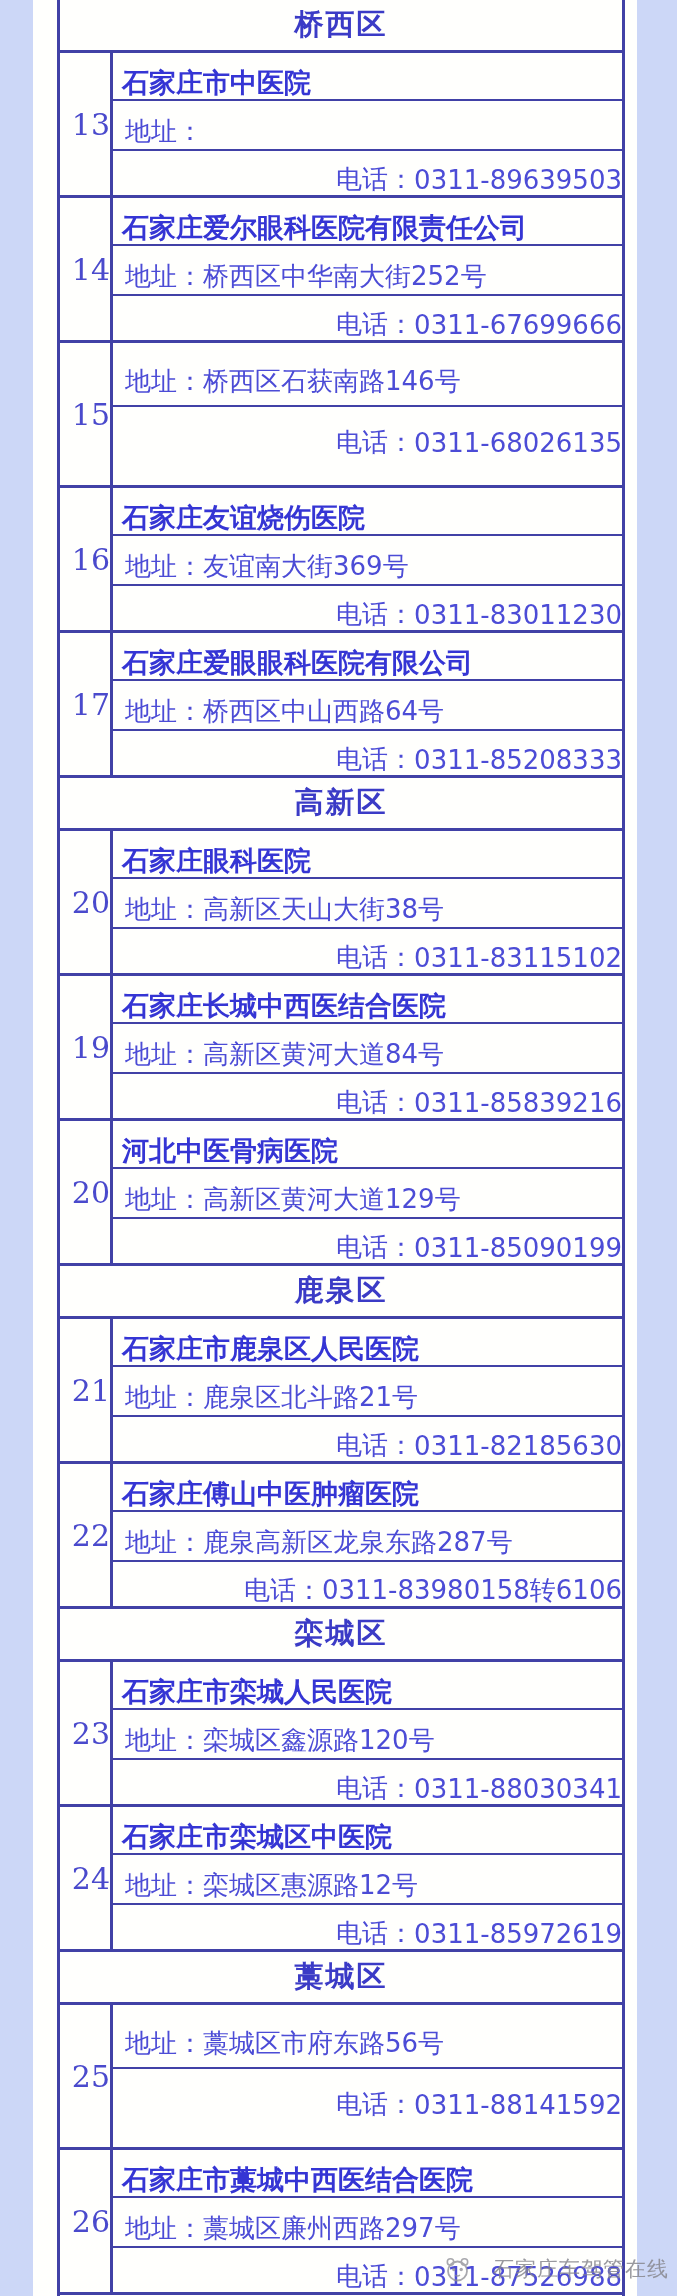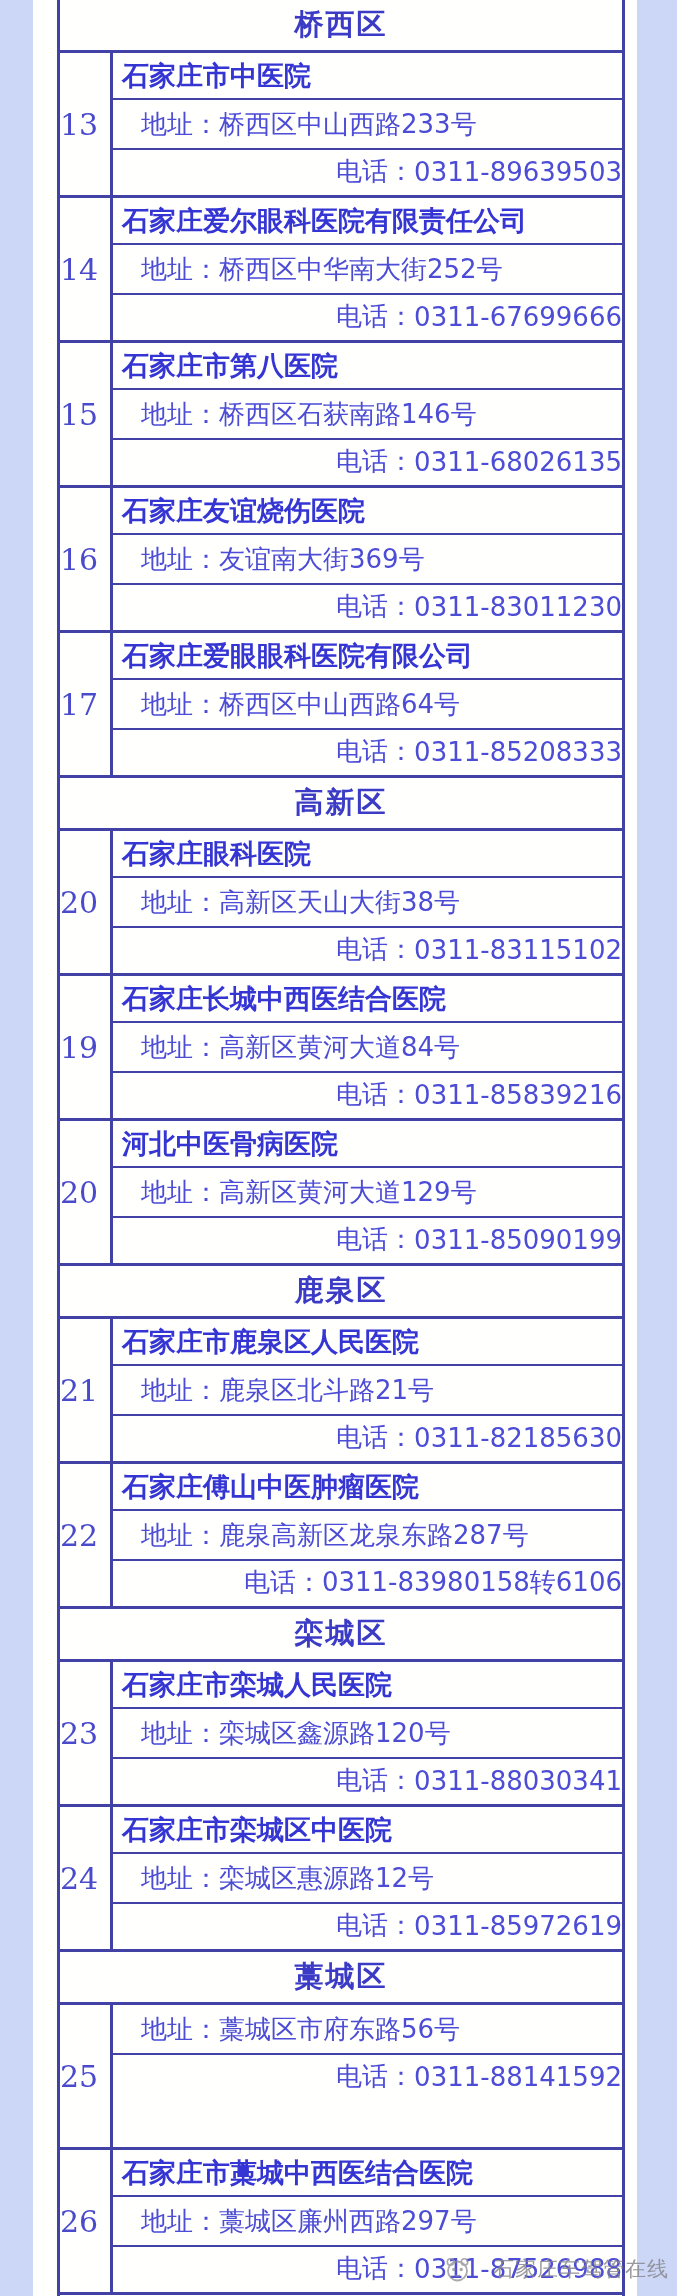--- a/index.html
+++ b/index.html
@@ -46,38 +46,38 @@
   }
   .entry{
     display:flex;
     height:145px;
     border-bottom:3px solid var(--border);
   }
   .entry:last-child{border-bottom-width:3px;}
   .no-cell{
     width:53px;
     border-right:3px solid var(--border);
-    display:flex;align-items:center;justify-content:flex-start;
+    display:flex;align-items:center;justify-content:flex-end;
     font-family:"DejaVu Serif","Liberation Serif",serif;
     font-size:30px;
     color:var(--num-color);
   }
   .rows{flex:1;display:flex;flex-direction:column;}
-  .row{display:flex;align-items:center;overflow:hidden;white-space:nowrap;}
+  .row{display:flex;align-items:center;overflow:hidden;white-space:nowrap;margin-top:14px;}
   .name-row{
     height:47px;
     border-bottom:2px solid var(--border);
     padding-left:9px;
     font-size:27px;font-weight:bold;
     color:var(--name-color);
   }
   .addr-row{
     height:50px;
     border-bottom:2px solid var(--border);
-    padding-left:28px;
+    padding-left:12px;
     font-size:26px;
     color:var(--body-color);
   }
   .phone-row{
     height:43px;
     padding-left:40px;
     font-size:26px;
     color:var(--body-color);
     justify-content:flex-end;
   }
@@ -107,21 +107,20 @@
   <div class="entry">
     <div class="no-cell">
       <span class="no-val">13</span>
     </div>
     <div class="rows">
       <div class="row name-row">
         <span class="name-val">石家庄市中医院</span>
       </div>
       <div class="row addr-row">
         <span>地址：</span>
-            <span class="addr-val">桥西区中山西路233号</span>
       </div>
       <div class="row phone-row">
         <span>电话：</span>
             <span class="phone-val">0311-89639503</span>
       </div>
     </div>
   </div>
 
   <div class="entry">
     <div class="no-cell">
@@ -140,23 +139,20 @@
             <span class="phone-val">0311-67699666</span>
       </div>
     </div>
   </div>
 
   <div class="entry">
     <div class="no-cell">
       <span class="no-val">15</span>
     </div>
     <div class="rows">
-      <div class="row name-row">
-        <span class="name-val">石家庄市第八医院</span>
-      </div>
       <div class="row addr-row">
         <span>地址：</span>
             <span class="addr-val">桥西区石获南路146号</span>
       </div>
       <div class="row phone-row">
         <span>电话：</span>
             <span class="phone-val">0311-68026135</span>
       </div>
     </div>
   </div>

